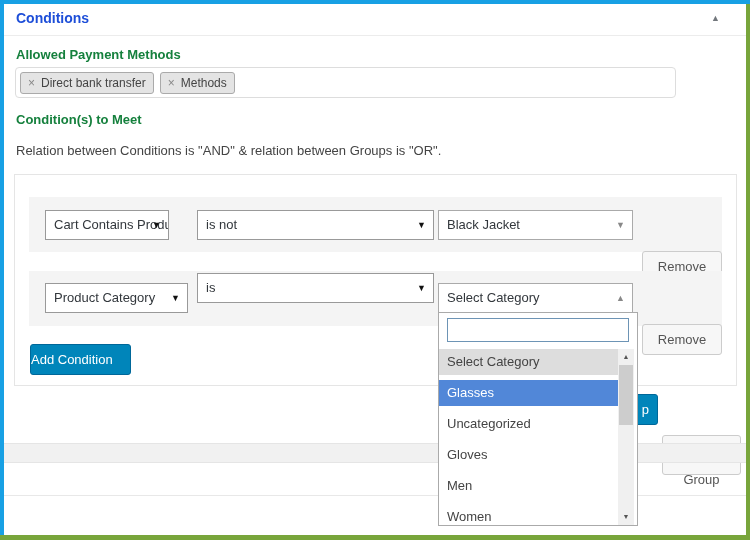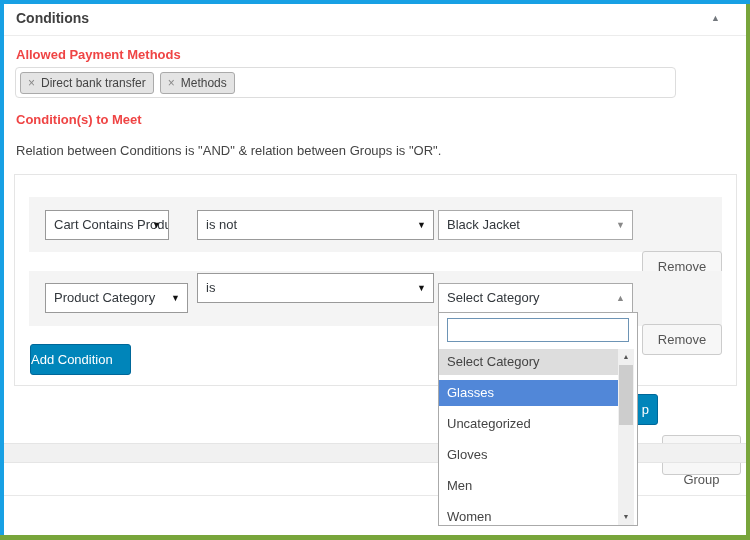--- a/index.html
+++ b/index.html
@@ -8,25 +8,25 @@
     position:relative; width:750px; height:540px; background:#fff; overflow:hidden;
     font-family:"Liberation Sans", sans-serif; font-size:13px; color:#444;
   }
   
   .edge { position:absolute; z-index:20; }
   .edge-left  { left:0; top:0; width:4px; height:540px; background:#18a0e4; }
   .edge-right { right:0; top:0; width:4px; height:540px; background:#78a53b; }
   .edge-top   { left:0; top:0; width:750px; height:4px; background:#18a0e4; }
   .edge-bottom{ left:0; bottom:0; width:750px; height:5px; background:#78a53b; }
 
-  .ph-title { position:absolute; left:16px; top:10px; font-size:14px; font-weight:bold; color:#404040; }
+  .ph-title { position:absolute; left:16px; top:10px; font-size:14px; font-weight:bold; color:#1d4ed8; }
   .collapse { position:absolute; right:30px; top:13px; font-size:9px; color:#72777c; cursor:pointer; }
   .hline { position:absolute; left:4px; right:4px; height:1px; background:#ececec; }
 
-  .blabel { position:absolute; left:16px; font-weight:bold; font-size:13px; color:#ef4444; }
+  .blabel { position:absolute; left:16px; font-weight:bold; font-size:13px; color:#15803d; }
   .note   { position:absolute; left:16px; top:143px; font-size:13px; color:#444; }
 
   .tagbox { position:absolute; left:15px; top:67px; width:661px; height:31px;
             background:#fff; border:1px solid #ddd; border-radius:4px;
             padding:3px 4px; display:flex; gap:6px; align-items:center; cursor:text; }
   .tag { background:#e4e4e4; border:1px solid #aaa; border-radius:3px; padding:0 7px;
          font-size:12px; color:#444; height:22px; display:inline-flex; align-items:center; gap:6px; }
   .tag .x { color:#888; font-size:12px; cursor:pointer; }
 
   .group { position:absolute; left:14px; top:174px; width:723px; height:212px;

